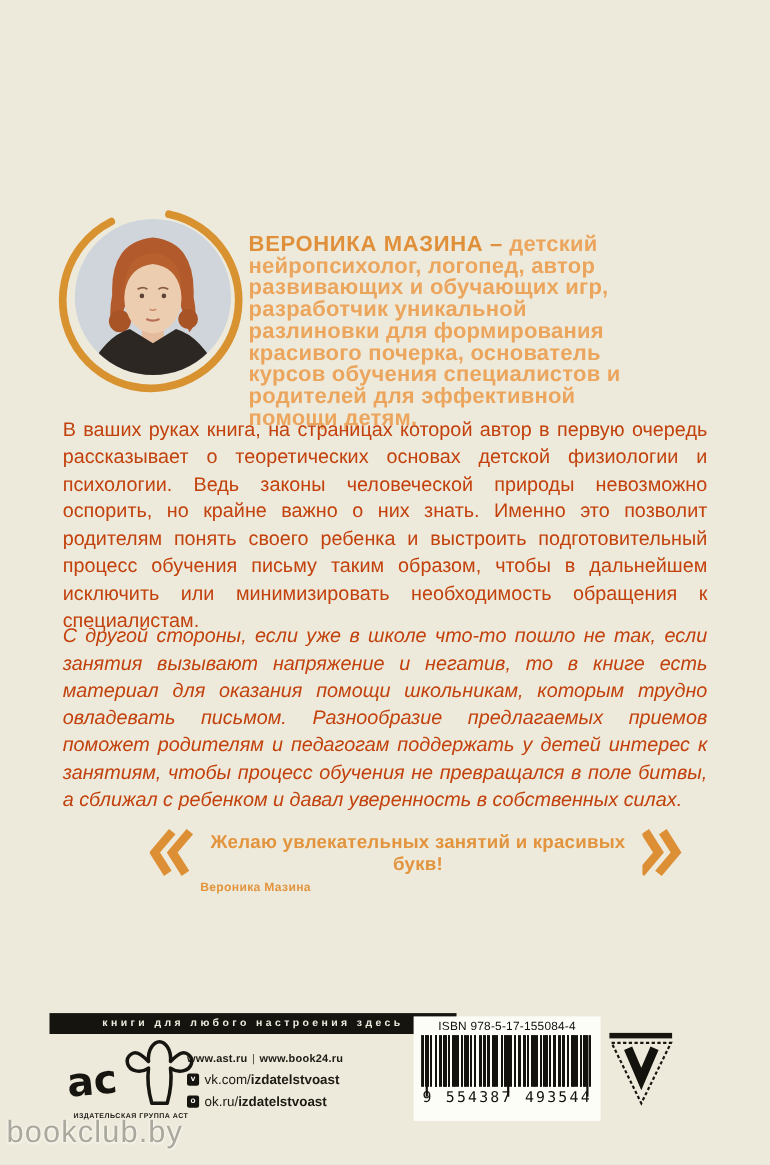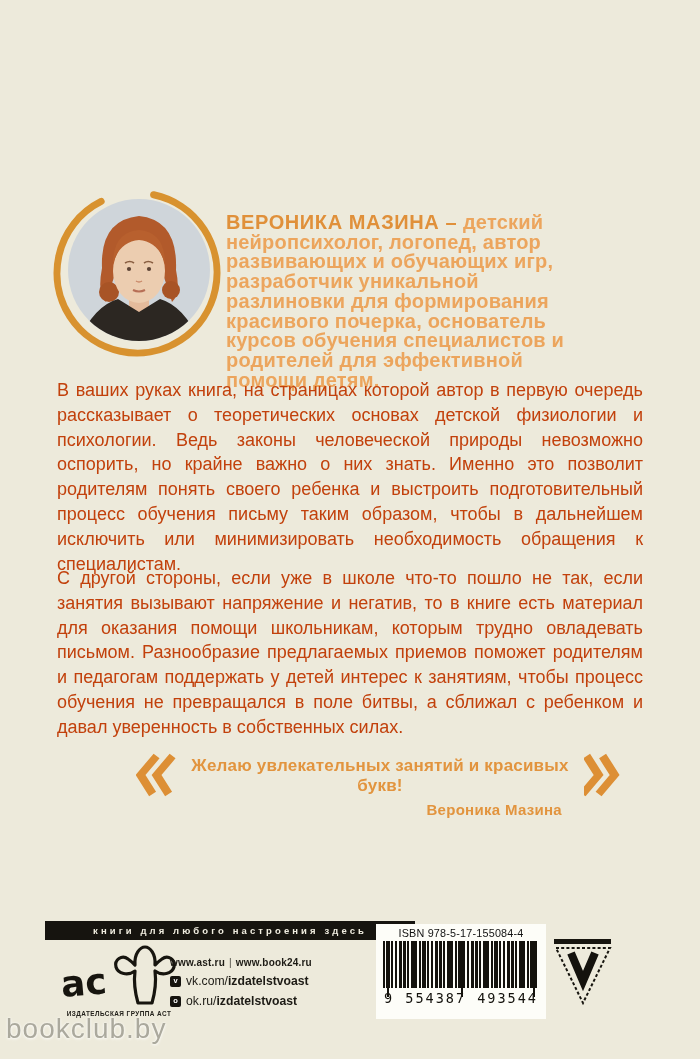--- a/index.html
+++ b/index.html
@@ -19,27 +19,27 @@
   }
   .author-name { color:#e0903a; font-weight:800; letter-spacing:.6px; }
 
   
   .body-text {
     position:absolute; left:57px; width:586px;
     font-size:18px; line-height:24.8px; color:#c2410c;
     text-align:justify;
   }
   .p1 { top:378px; }
-  .p2 { top:566px; }
+  .p2 { top:566px;font-style:italic; }
 
   
   .quote { position:absolute; left:136px; top:750px; width:488px; display:flex; align-items:flex-start; }
   .quote-middle { flex:1; padding:6px 6px 0 6px; }
   .quote-text   { text-align:center; font-size:17px; font-weight:700; color:#e2943e; line-height:20px; letter-spacing:.2px; }
-  .quote-author { text-align:right; font-size:15px; font-weight:700; color:#e2943e; margin-top:5px; padding-right:16px; letter-spacing:.3px; }
+  .quote-author { text-align:left; font-size:11px; font-weight:700; color:#e2943e; margin-top:5px; padding-right:16px; letter-spacing:.3px; }
   .chev { flex:0 0 auto; margin-top:2px; }
 
   
   .tagline-bar {
     position:absolute; left:45px; top:921px; width:370px; height:19px;
     background:#16140f; color:#f0ede0;
     font-size:9.5px; font-weight:700; letter-spacing:3.1px;
     display:flex; align-items:center; justify-content:center; white-space:nowrap;
   }
   .ast-block { position:absolute; left:56px; top:941px; width:126px; text-align:center; }

